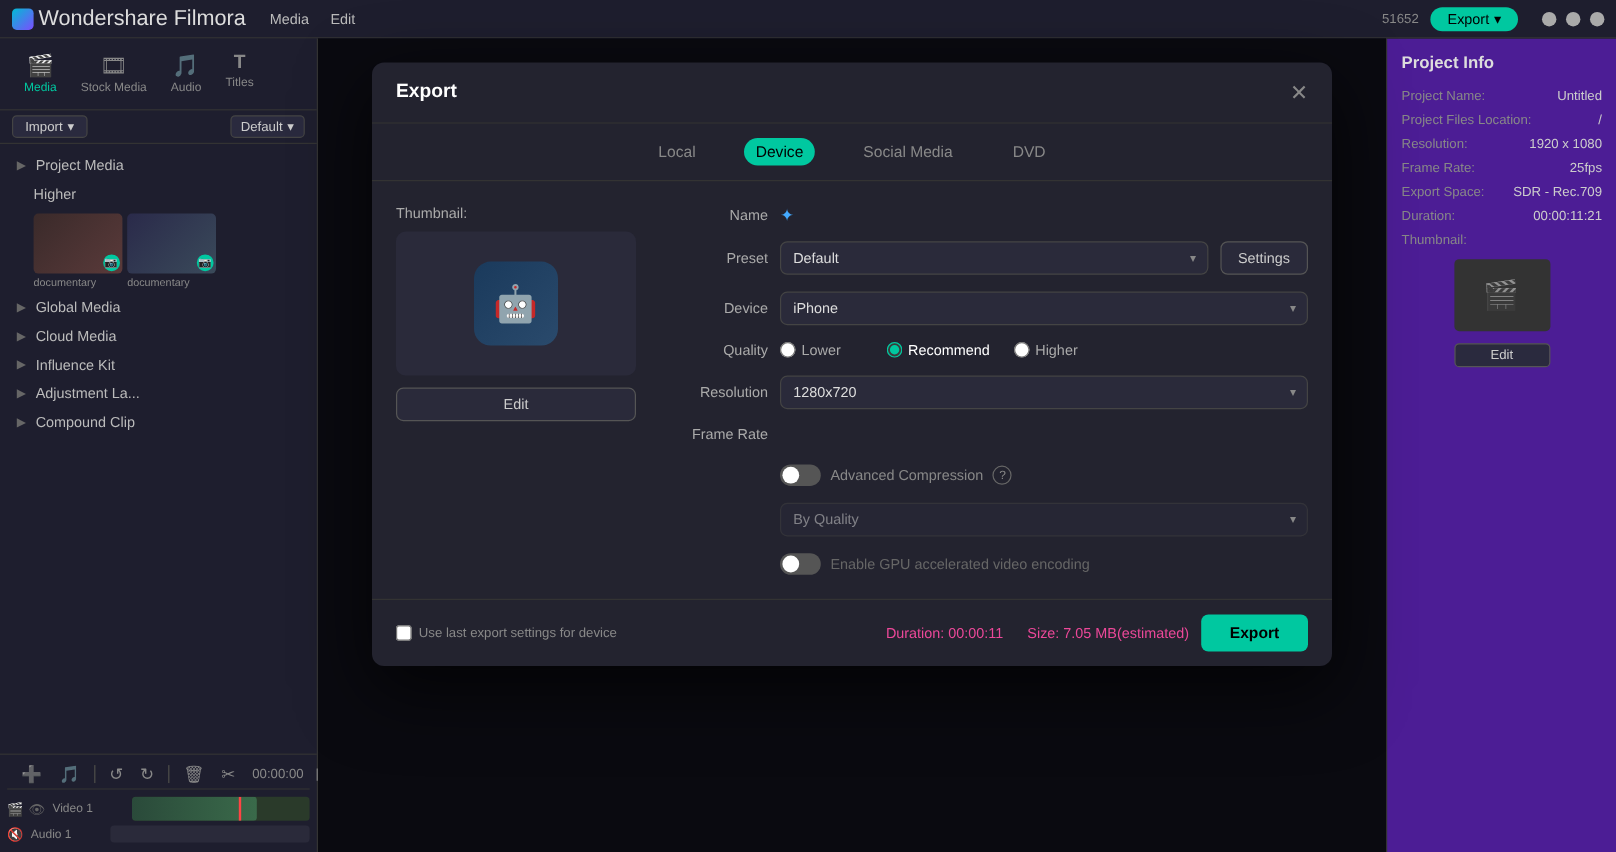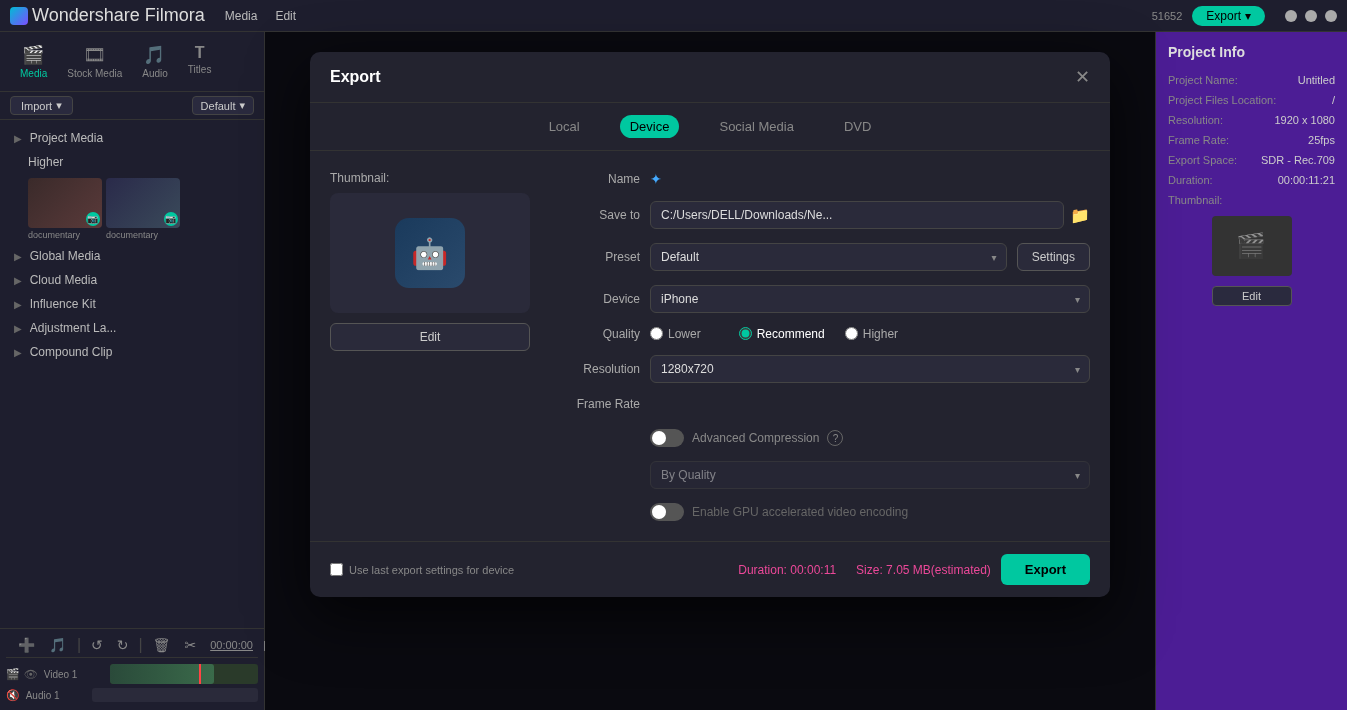--- a/index.html
+++ b/index.html
@@ -194,21 +194,20 @@
       color: #888;
       font-size: 14px;
       cursor: pointer;
       padding: 2px 4px;
     }
     .tl-sep { color: #444; }
     .time-display {
       font-size: 11px;
       color: #888;
       margin-left: 4px;
-      text-decoration: underline;
     }
 
     
     .right-panel {
       width: 192px;
       background: #4c1d95;
       border-left: 1px solid #333;
       flex-shrink: 0;
       padding: 12px;
     }
@@ -786,27 +785,20 @@
             <button class="edit-btn">Edit</button>
           </div>
 
           <div class="modal-right">
 
             <div class="form-row">
               <span class="form-label">Name</span>
               <span class="ai-icon-small" style="cursor:pointer;color:#4af;font-size:14px;">✦</span>
             </div>
 
-            <div class="form-row">
-              <span class="form-label">Save to</span>
-              <div class="form-input-with-btn">
-                <input class="form-input" type="text" style="flex: 1 1 0%;" value="C:/Users/DELL/Downloads/Ne...">
-                <button class="folder-btn">📁</button>
-              </div>
-            </div>
 
             <div class="form-row">
               <span class="form-label">Preset</span>
               <div class="select-wrapper">
                 <select>
                   <option>Default</option>
                   <option>Custom</option>
                 </select>
               </div>
               <button class="settings-btn">Settings</button>

